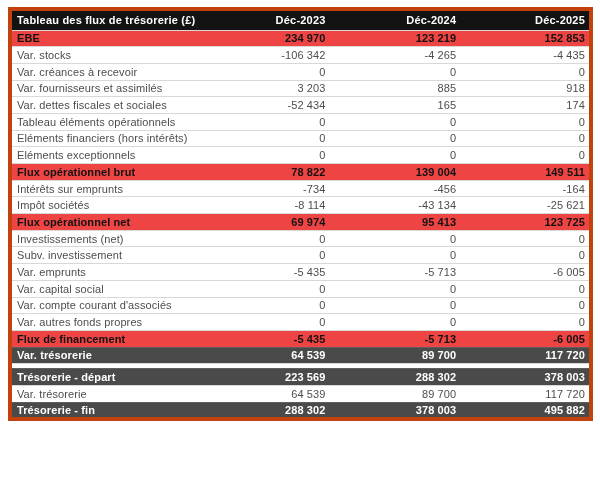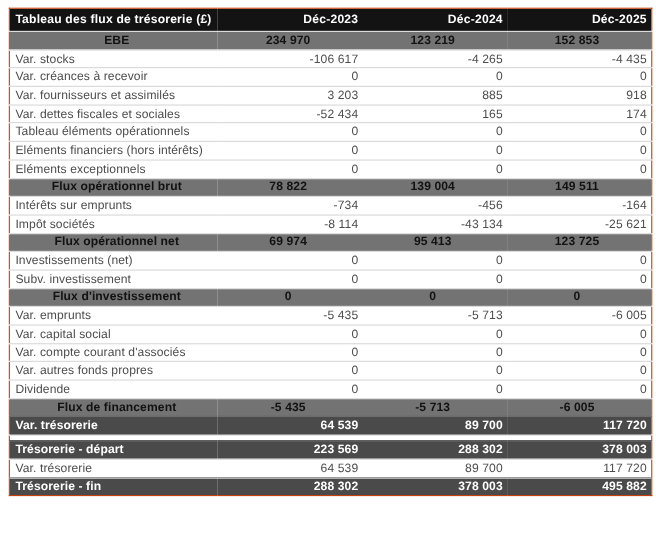--- a/index.html
+++ b/index.html
@@ -6,21 +6,21 @@
   html, body {
     width: 600px; height: 490px;
     background: #ffffff;
     font-family: "Liberation Sans", sans-serif;
     overflow: hidden;
   }
   .frame { padding: 7px 7px 6px 8px; }
   table.cashflow {
     width: 100%;
     border-collapse: collapse;
-    border: 1px solid #c2410c;
+    border: 4px solid #c2410c;
     table-layout: fixed;
   }
   col.c-label { width: 32.5%; }
   col.c-val   { width: 22.5%; }
 
   thead th {
     background: #131313;
     color: #ffffff;
     font-size: 11px;
     font-weight: bold;
@@ -37,24 +37,23 @@
     color: #4d4d4d;
     height: 16.7px;
     border-top: 1px solid #d8d8d8;
     white-space: nowrap;
     overflow: hidden;
     letter-spacing: 0.1px;
   }
   tbody td.label { padding-left: 5px; }
 
   tr.row-section td {
-    background: #737373;
+    background: #ef4444;
     color: #121212;
     font-weight: bold;
-    text-align: center;
   }
   tr.row-dark td {
     background: #4a4a4a;
     color: #ffffff;
     font-weight: bold;
     border-top: 1px solid #5e5e5e;
   }
   tr.row-gap td {
     background: #ffffff;
     height: 5px;
@@ -83,21 +82,21 @@
     </thead>
     <tbody id="table-body">
         <tr class="row-section">
           <td class="label">EBE</td>
           <td class="val">234 970</td>
           <td class="val">123 219</td>
           <td class="val">152 853</td>
         </tr>
         <tr class="row-normal">
           <td class="label">Var. stocks</td>
-          <td class="val">-106 617</td>
+          <td class="val">-106 342</td>
           <td class="val">-4 265</td>
           <td class="val">-4 435</td>
         </tr>
         <tr class="row-normal">
           <td class="label">Var. créances à recevoir</td>
           <td class="val">0</td>
           <td class="val">0</td>
           <td class="val">0</td>
         </tr>
         <tr class="row-normal">
@@ -159,52 +158,40 @@
           <td class="val">0</td>
           <td class="val">0</td>
           <td class="val">0</td>
         </tr>
         <tr class="row-normal">
           <td class="label">Subv. investissement</td>
           <td class="val">0</td>
           <td class="val">0</td>
           <td class="val">0</td>
         </tr>
-        <tr class="row-section">
-          <td class="label">Flux d'investissement</td>
-          <td class="val">0</td>
-          <td class="val">0</td>
-          <td class="val">0</td>
-        </tr>
         <tr class="row-normal">
           <td class="label">Var. emprunts</td>
           <td class="val">-5 435</td>
           <td class="val">-5 713</td>
           <td class="val">-6 005</td>
         </tr>
         <tr class="row-normal">
           <td class="label">Var. capital social</td>
           <td class="val">0</td>
           <td class="val">0</td>
           <td class="val">0</td>
         </tr>
         <tr class="row-normal">
           <td class="label">Var. compte courant d'associés</td>
           <td class="val">0</td>
           <td class="val">0</td>
           <td class="val">0</td>
         </tr>
         <tr class="row-normal">
           <td class="label">Var. autres fonds propres</td>
-          <td class="val">0</td>
-          <td class="val">0</td>
-          <td class="val">0</td>
-        </tr>
-        <tr class="row-normal">
-          <td class="label">Dividende</td>
           <td class="val">0</td>
           <td class="val">0</td>
           <td class="val">0</td>
         </tr>
         <tr class="row-section">
           <td class="label">Flux de financement</td>
           <td class="val">-5 435</td>
           <td class="val">-5 713</td>
           <td class="val">-6 005</td>
         </tr>

